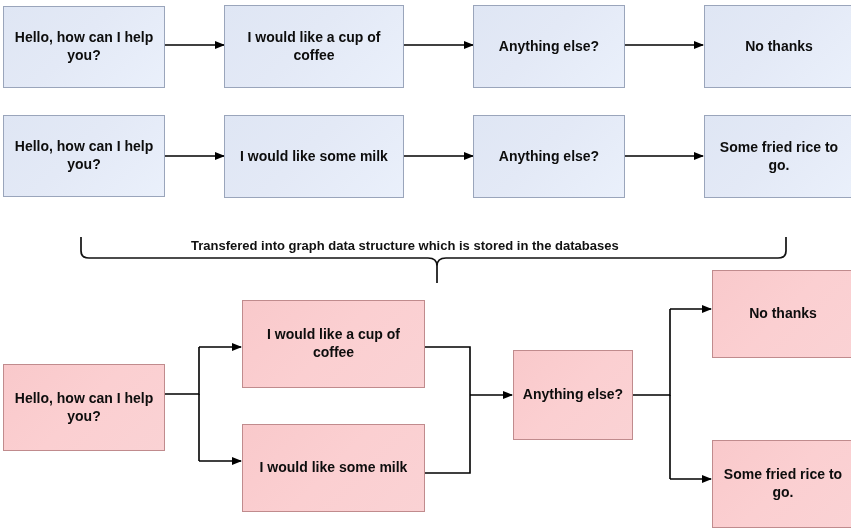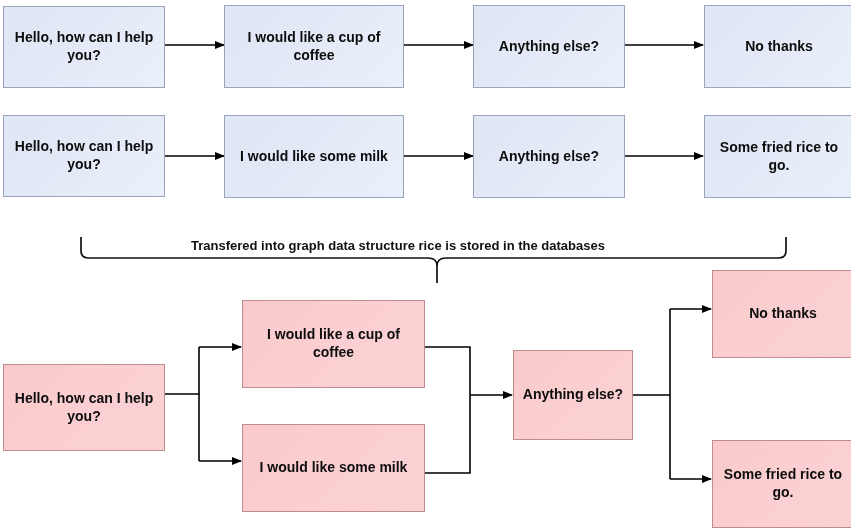--- a/index.html
+++ b/index.html
@@ -133,21 +133,21 @@
     <span>I would like some milk</span>
   </div>
   <div class="node blue" style="left:470px; top:115px; width:152px; height:83px;">
     <span>Anything else?</span>
   </div>
   <div class="node blue" style="left:701px; top:115px; width:150px; height:83px;">
     <span>Some fried rice to go.</span>
   </div>
 
   <div class="brace-label" style="left:182px; top:238px;">
-    <span>Transfered into graph data structure rice is stored in the databases</span>
+    <span>Transfered into graph data structure which is stored in the databases</span>
   </div>
 
   <div class="node pink" style="left:0px; top:364px; width:162px; height:87px;">
     <span>Hello, how can I help you?</span>
   </div>
   <div class="node pink" style="left:239px; top:300px; width:183px; height:88px;">
     <span>I would like a cup of coffee</span>
   </div>
   <div class="node pink" style="left:239px; top:424px; width:183px; height:88px;">
     <span>I would like some milk</span>

